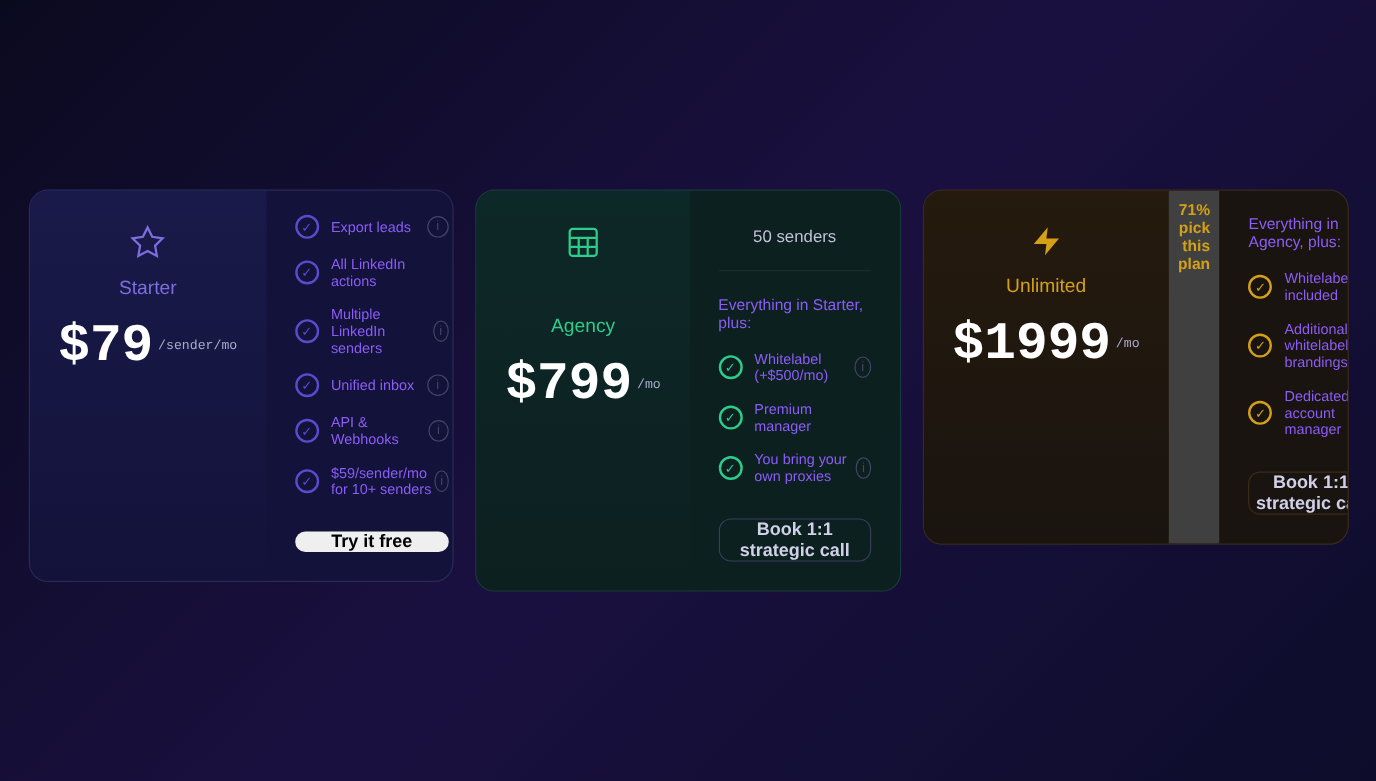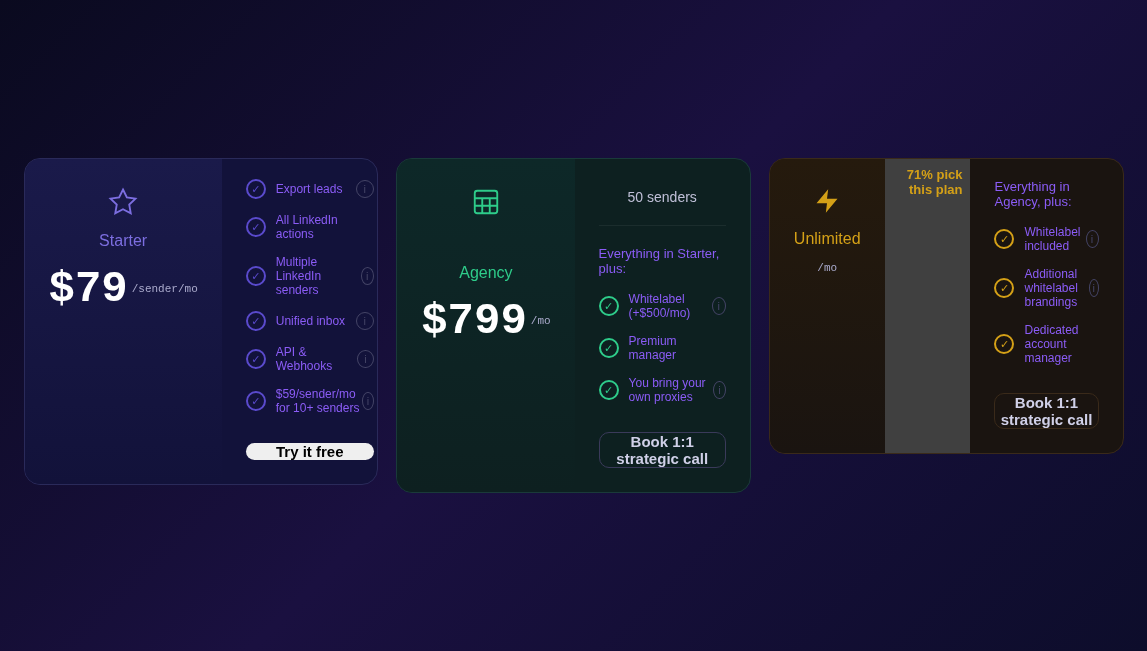--- a/index.html
+++ b/index.html
@@ -335,20 +335,21 @@
         <button class="cta-button cta-secondary">Book 1:1 strategic call</button>
       </div>
     </div>
     <div class="card card-unlimited">
       <div class="card-header">
         <div class="plan-icon"><svg width="28" height="28" viewBox="0 0 24 24" fill="#d4a017">
             <polygon points="13,2 3,14 12,14 11,22 21,10 12,10"></polygon>
           </svg></div>
         <div class="plan-name plan-name-unlimited">Unlimited</div>
         <div class="plan-price">
+          <span class="price-amount">$1999</span>
           <span class="price-period">/mo</span>
         </div>
       </div>
       <div class="popular-badge">71% pick this plan</div>
       <div class="card-body">
         <div class="section-label">Everything in Agency, plus:</div>
         <ul class="features-list">
           <li class="feature-item">
             <div class="feature-left">
               <div class="check-icon check-unlimited">✓</div>

